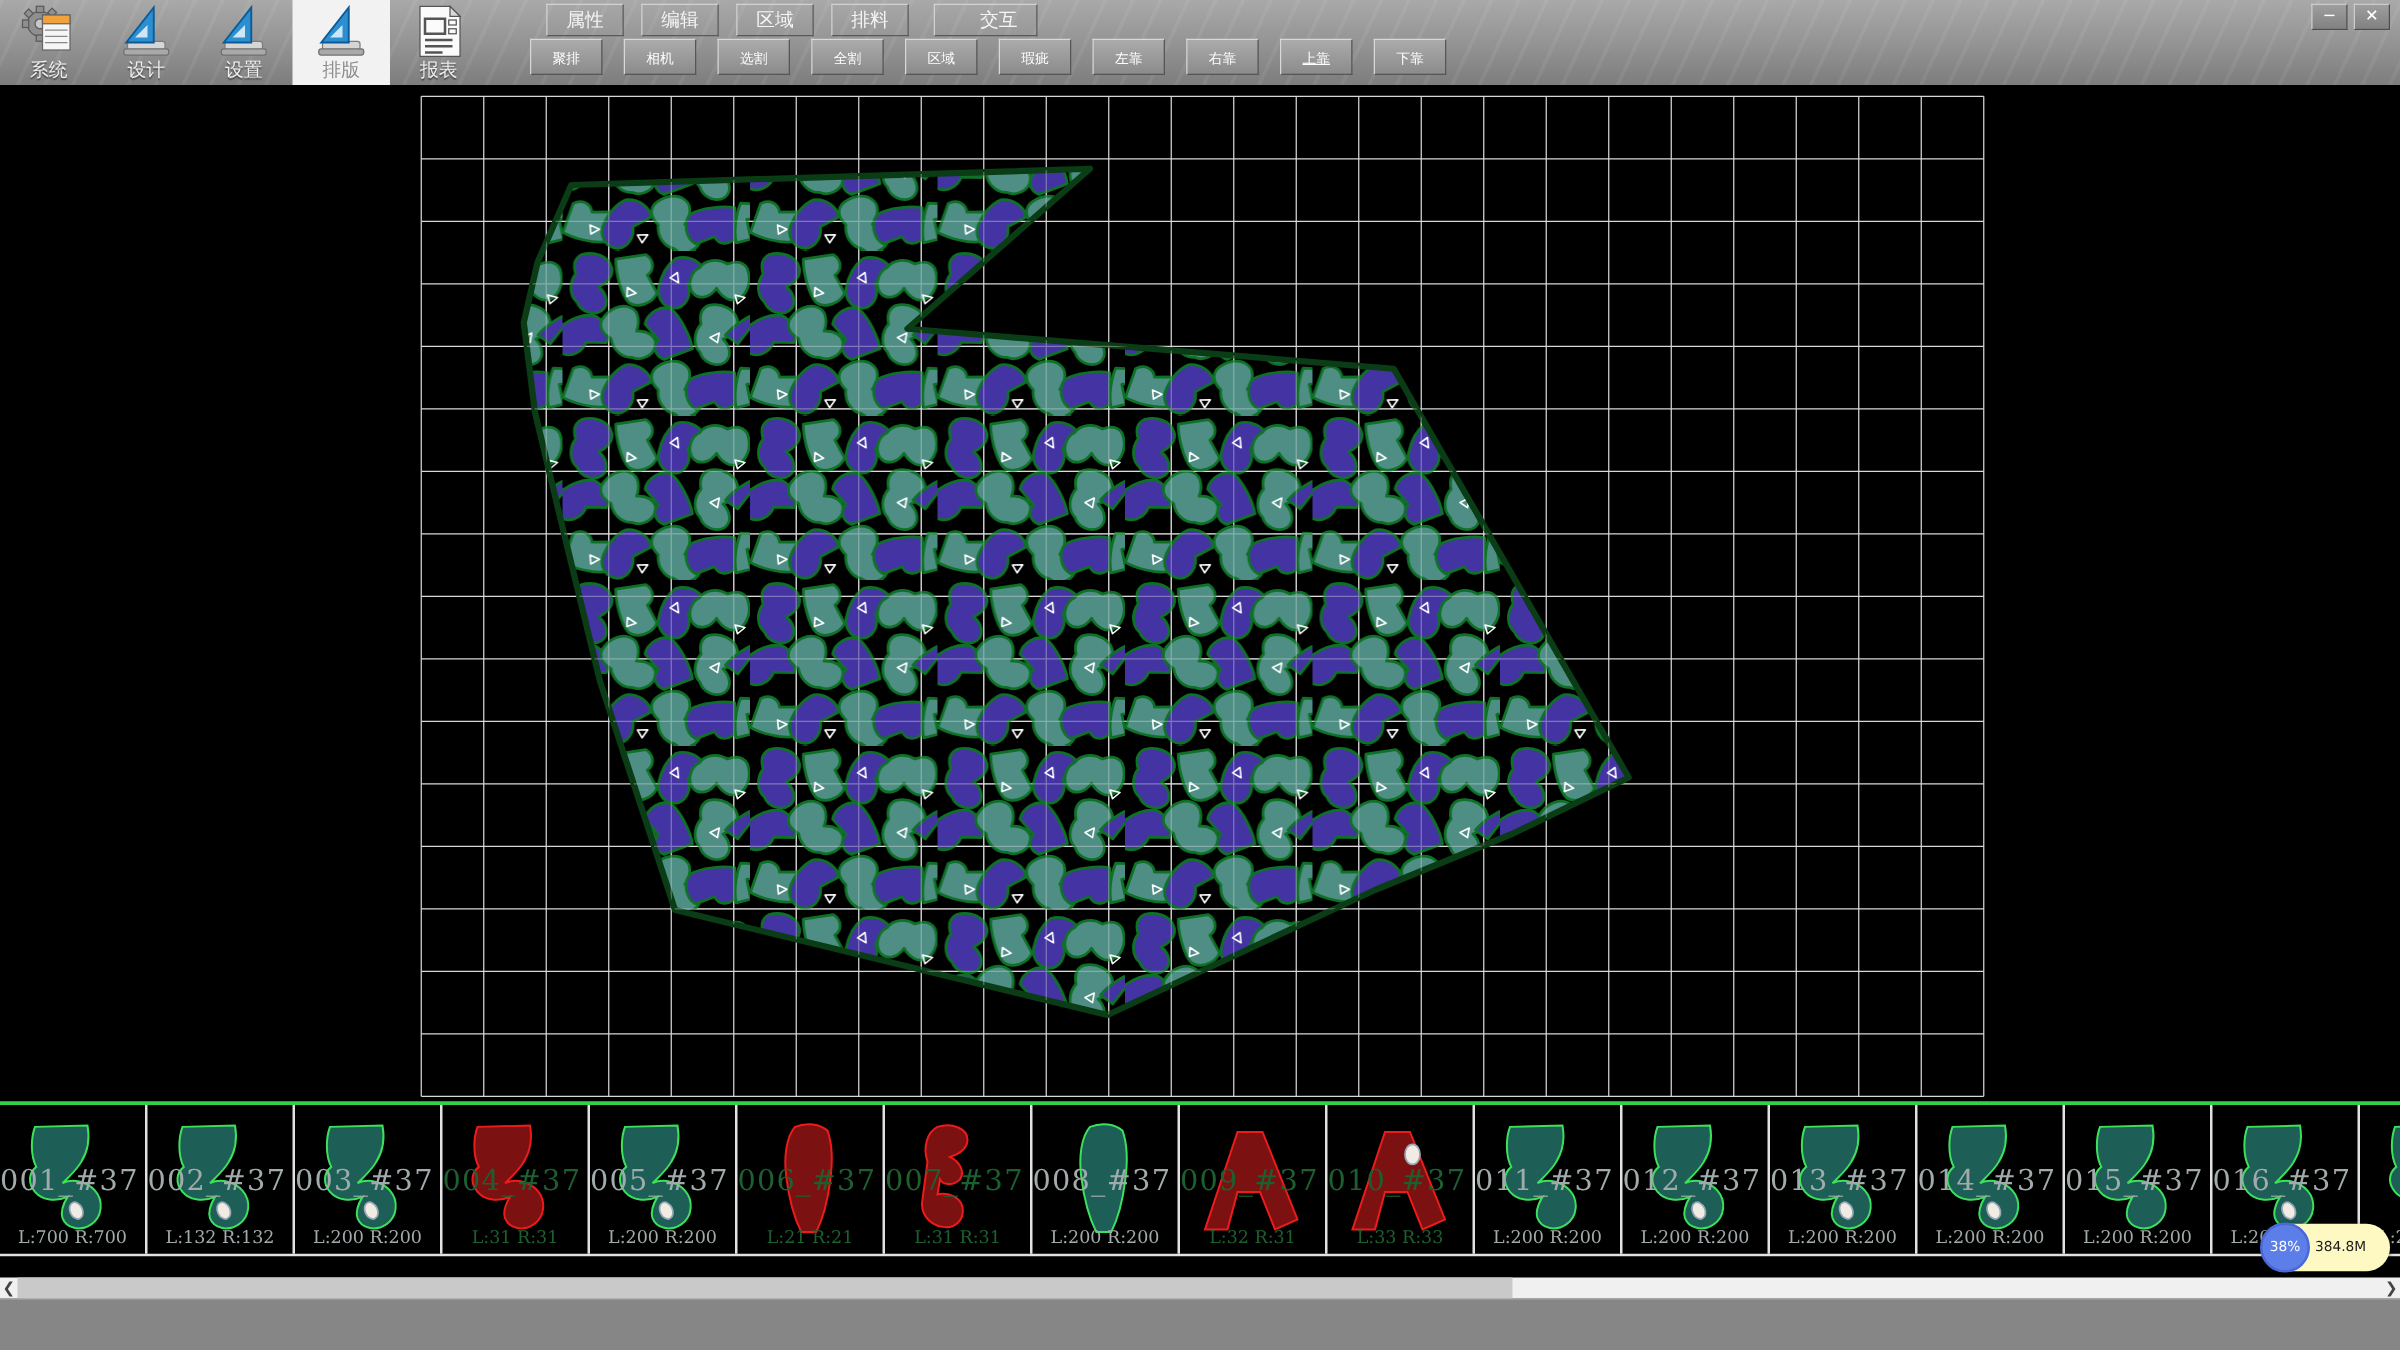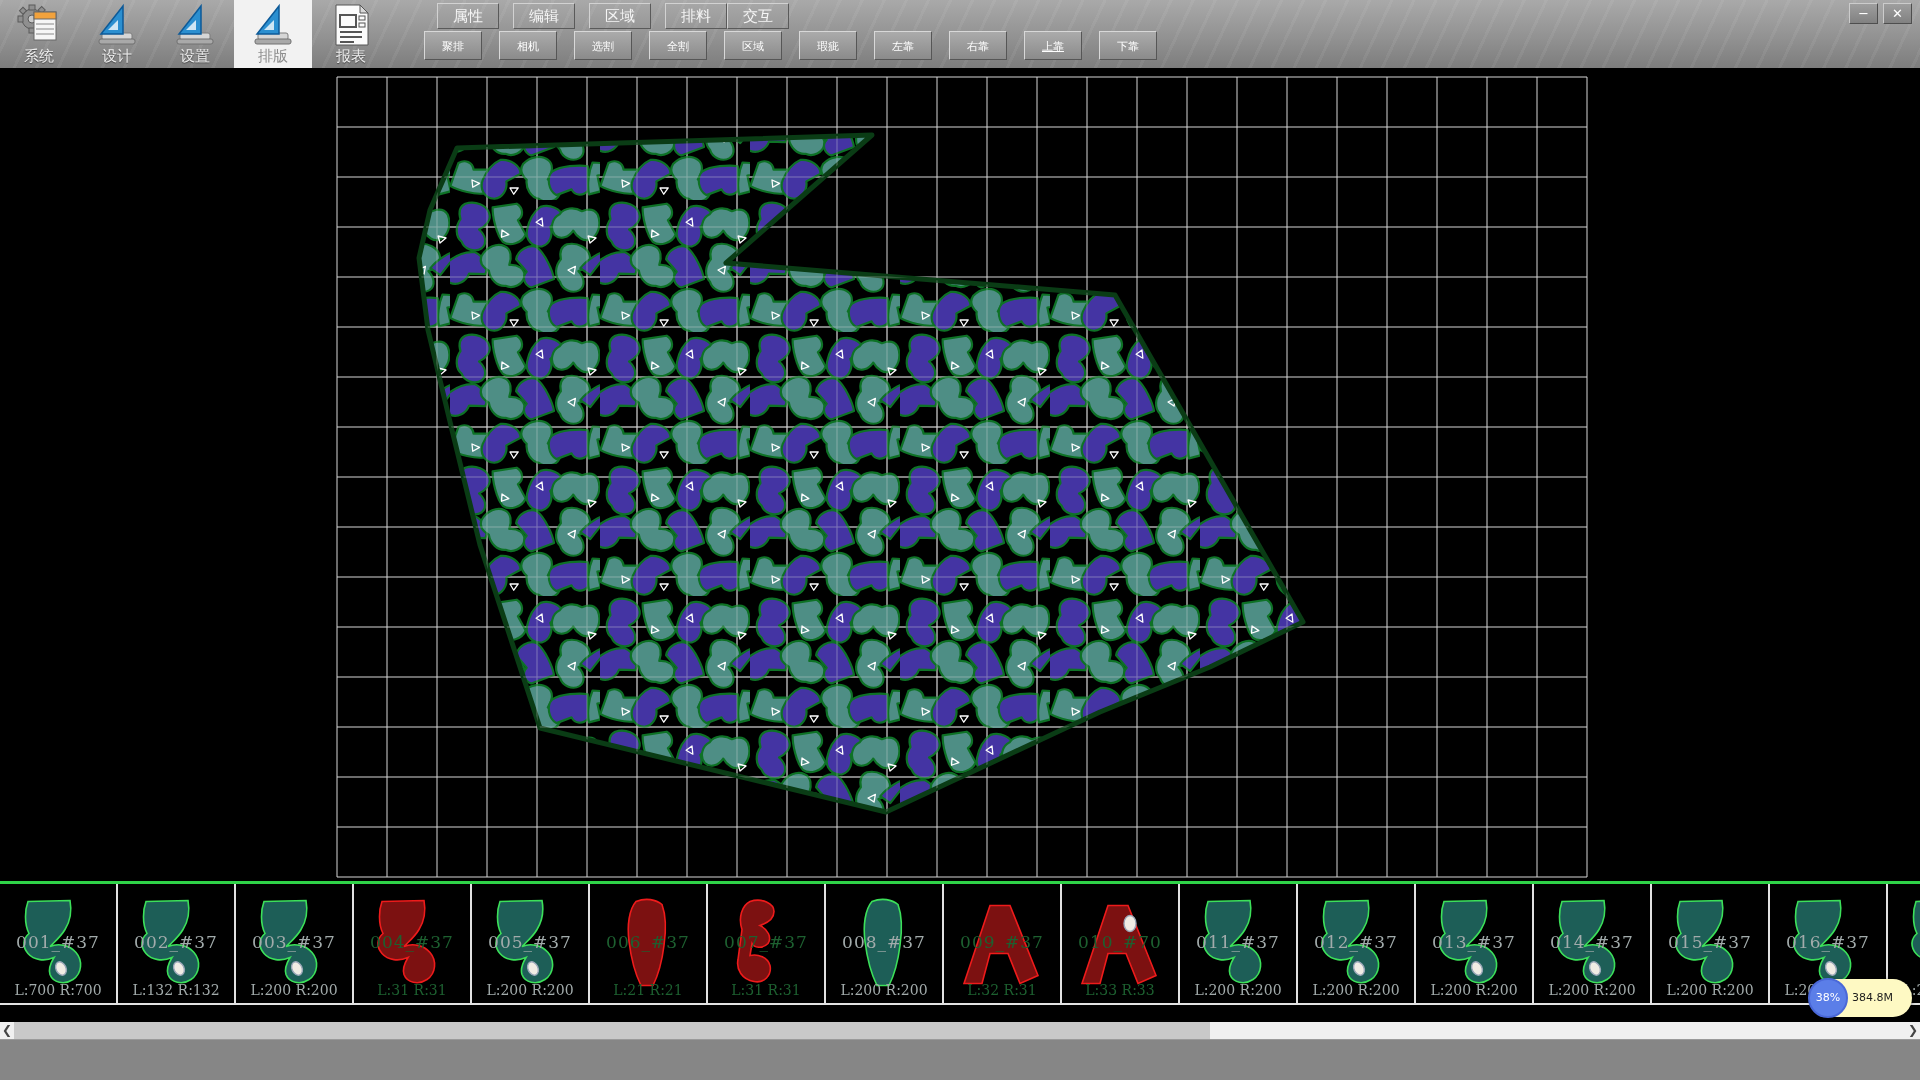--- a/index.html
+++ b/index.html
@@ -41,22 +41,22 @@
   #hidepath{fill:url(#nest);stroke:var(--hide-border);stroke-width:5;stroke-linejoin:round;}
 
   
   #divider{position:absolute;left:0;top:881px;width:1920px;height:3px;background:var(--divider-green);}
 
   
   #strip{position:absolute;left:0;top:884px;width:1920px;height:119px;background:#000;
     display:flex;border-bottom:2px solid #e2e2e2;}
   .tile{position:relative;flex:0 0 116px;height:119px;border-right:2px solid #e2e2e2;overflow:hidden;}
   .tile svg{position:absolute;left:8px;top:2px;}
-  .tname{position:absolute;left:0;top:48px;width:100%;text-align:center;
-    font-family:"DejaVu Serif",serif;font-size:17px;letter-spacing:1px;}
+  .tname{position:absolute;left:0;top:48px;width:100%;
+    font-family:"DejaVu Serif",serif;font-size:23px;letter-spacing:1px;}
   .tlr{position:absolute;left:0;bottom:5px;width:100%;text-align:center;
     font-family:"DejaVu Serif",serif;font-size:14px;}
   .lab-gray{color:var(--thumb-label-gray);}
   .lab-green{color:var(--thumb-label-green);}
   .shape-teal{fill:var(--thumb-teal-fill);stroke:var(--thumb-teal-stroke);stroke-width:1.6;}
   .shape-red{fill:var(--thumb-red-fill);stroke:var(--thumb-red-stroke);stroke-width:1.6;}
   .hole{fill:#f0ece4;stroke:#9aa7b8;stroke-width:1.4;}
 
   
   #badge{position:absolute;left:1810px;top:979px;width:102px;height:38px;background:#fef9c3;
@@ -144,21 +144,21 @@
               <line x1="12" y1="39" x2="26" y2="39" stroke="#555" stroke-width="2"></line>
             </svg></span>
           <span class="blabel">报表</span>
         </div>
       </div>
     <div id="menutabs">
         <div class="tab" style="left: 437px;">属性</div>
         <div class="tab" style="left: 513px;">编辑</div>
         <div class="tab" style="left: 589px;">区域</div>
         <div class="tab" style="left: 665px;">排料</div>
-        <div class="tab" style="left: 727px;">交互</div>
+        <div class="tab" style="left: 747px; padding-left: 21px;">交互</div>
       </div>
     <div id="toolbtns">
         <div class="toolbtn" style="left: 424px;">聚排</div>
         <div class="toolbtn" style="left: 499px;">相机</div>
         <div class="toolbtn" style="left: 574px;">选割</div>
         <div class="toolbtn" style="left: 649px;">全割</div>
         <div class="toolbtn" style="left: 724px;">区域</div>
         <div class="toolbtn" style="left: 799px;">瑕疵</div>
         <div class="toolbtn" style="left: 874px;">左靠</div>
         <div class="toolbtn" style="left: 949px;">右靠</div>
@@ -368,21 +368,21 @@
           <path d="M12,88 L38,10 L58,10 L86,80 L68,88 L56,58 L38,58 L30,88 Z" class="shape-red"></path>
         </svg>
         <div class="tname lab-green">009_#37</div>
         <div class="tlr lab-green">L:32 R:31</div>
       </div>
       <div class="tile">
         <svg width="100" height="114" viewBox="0 0 100 95">
           <path d="M12,88 L38,10 L58,10 L86,80 L68,88 L56,58 L38,58 L30,88 Z" class="shape-red"></path>
           <ellipse cx="60" cy="28" rx="6" ry="8" class="hole"></ellipse>
         </svg>
-        <div class="tname lab-green">010_#70</div>
+        <div class="tname lab-green">010_#37</div>
         <div class="tlr lab-green">L:33 R:33</div>
       </div>
       <div class="tile">
         <svg width="100" height="114" viewBox="0 0 100 95">
           <path d="M20,6 L62,5 C64,16 62,26 57,34 C53,41 47,46 42,51 C51,47 62,50 68,57 C75,65 74,78 65,84 C56,90 45,87 42,79 C40,73 43,67 46,62 C37,66 26,65 20,58 C14,51 15,43 21,38 C16,28 17,14 20,6 Z" class="shape-teal"></path>
         </svg>
         <div class="tname lab-gray">011_#37</div>
         <div class="tlr lab-gray">L:200 R:200</div>
       </div>
       <div class="tile">

